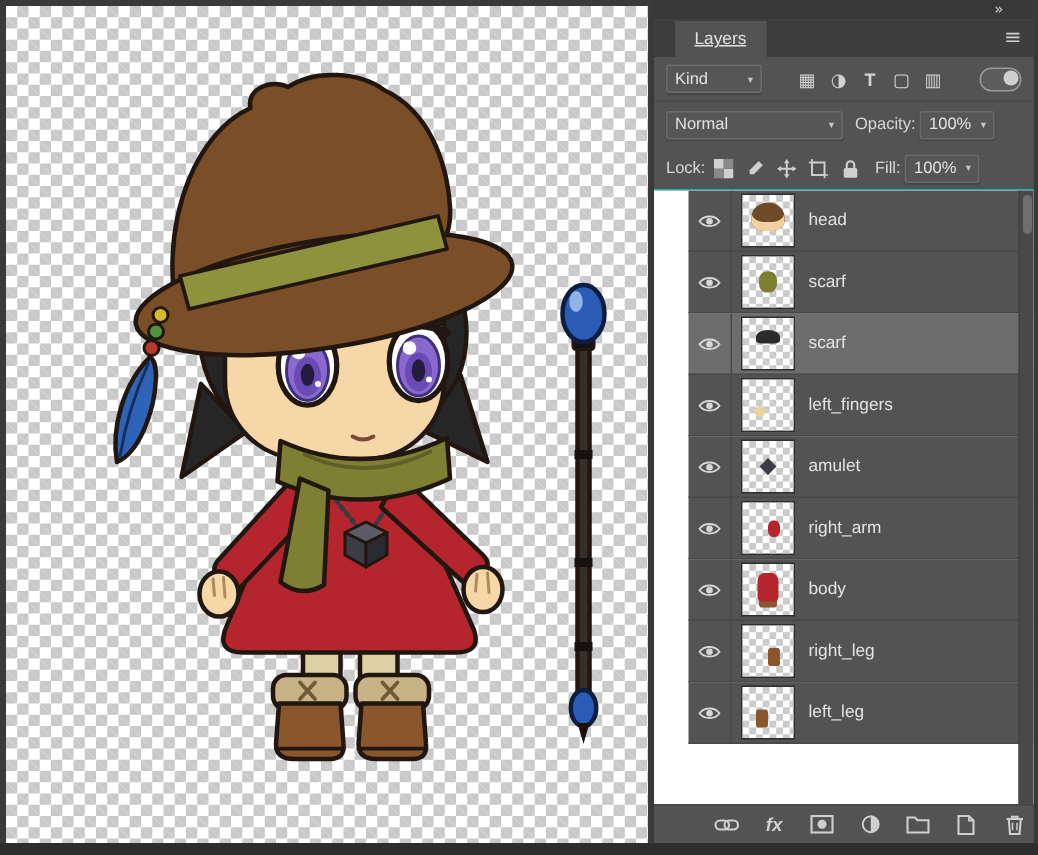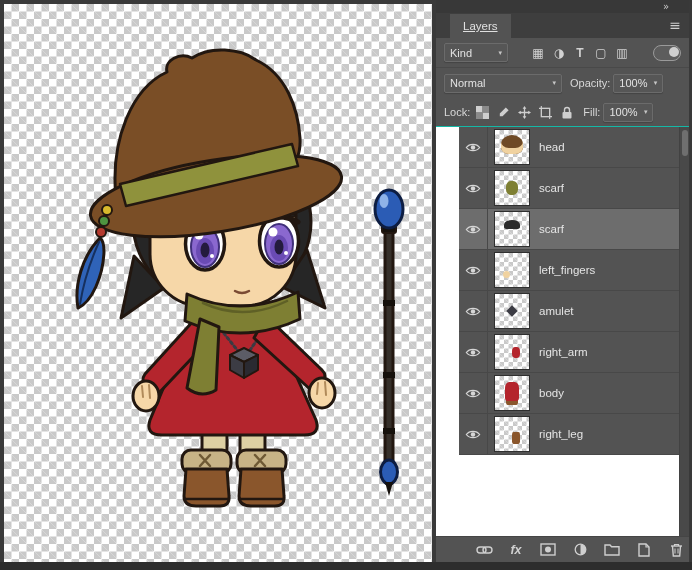--- a/index.html
+++ b/index.html
@@ -364,20 +364,32 @@
               <path d="M1.5 6 C5 1.2 13 1.2 16.5 6 C13 10.8 5 10.8 1.5 6 Z" fill="none" stroke="#d6d6d6" stroke-width="1.4"></path>
               <circle cx="9" cy="6" r="2.5" fill="#d6d6d6"></circle>
             </svg>
           </div>
         <div class="thumb checker t-rleg">
             <i class="mini"></i>
           </div>
         <span class="lname">right_leg</span>
       </div>
 
+      <div class="layer-row">
+        <div class="eye-cell">
+            <svg class="eye" viewBox="0 0 18 12">
+              <path d="M1.5 6 C5 1.2 13 1.2 16.5 6 C13 10.8 5 10.8 1.5 6 Z" fill="none" stroke="#d6d6d6" stroke-width="1.4"></path>
+              <circle cx="9" cy="6" r="2.5" fill="#d6d6d6"></circle>
+            </svg>
+          </div>
+        <div class="thumb checker t-lleg">
+            <i class="mini"></i>
+          </div>
+        <span class="lname">left_leg</span>
+      </div>
 
       <div class="scrollbar">
         <div class="scroll-thumb"></div>
       </div>
     </div>
 
     <div class="bottom-bar">
       <span class="bicon">
         <svg width="17" height="12" viewBox="0 0 17 12">
             <rect x="1" y="3" width="9" height="6" rx="3" fill="none" stroke="#cfcfcf" stroke-width="1.4"></rect>

